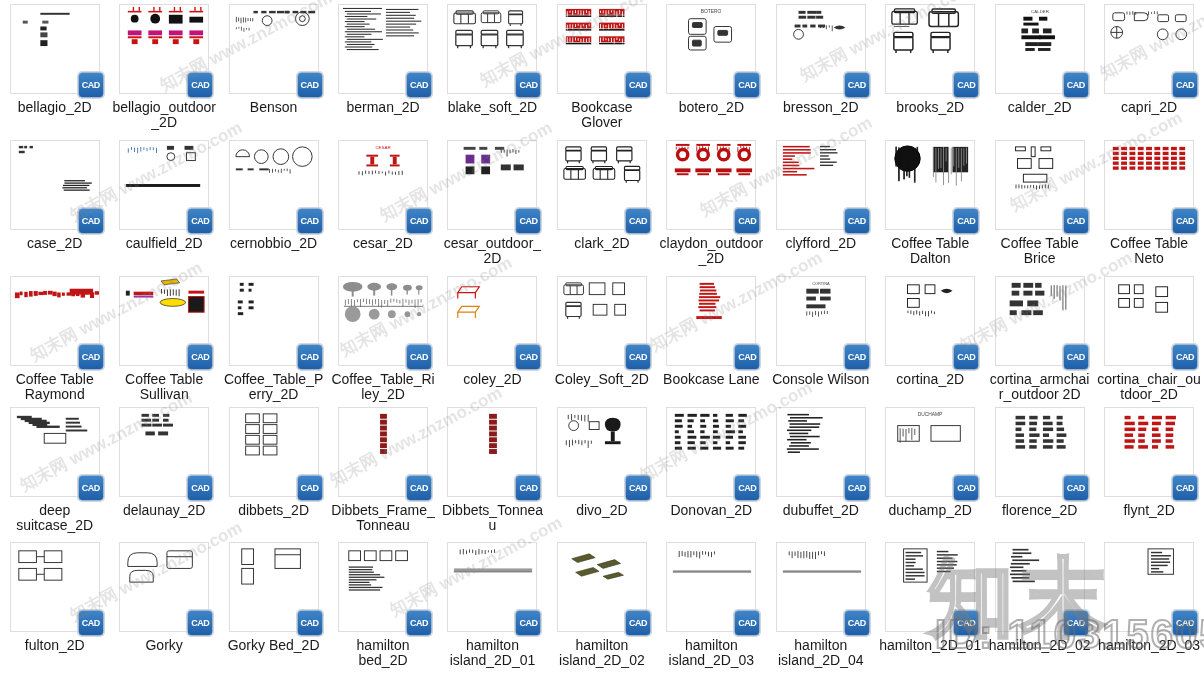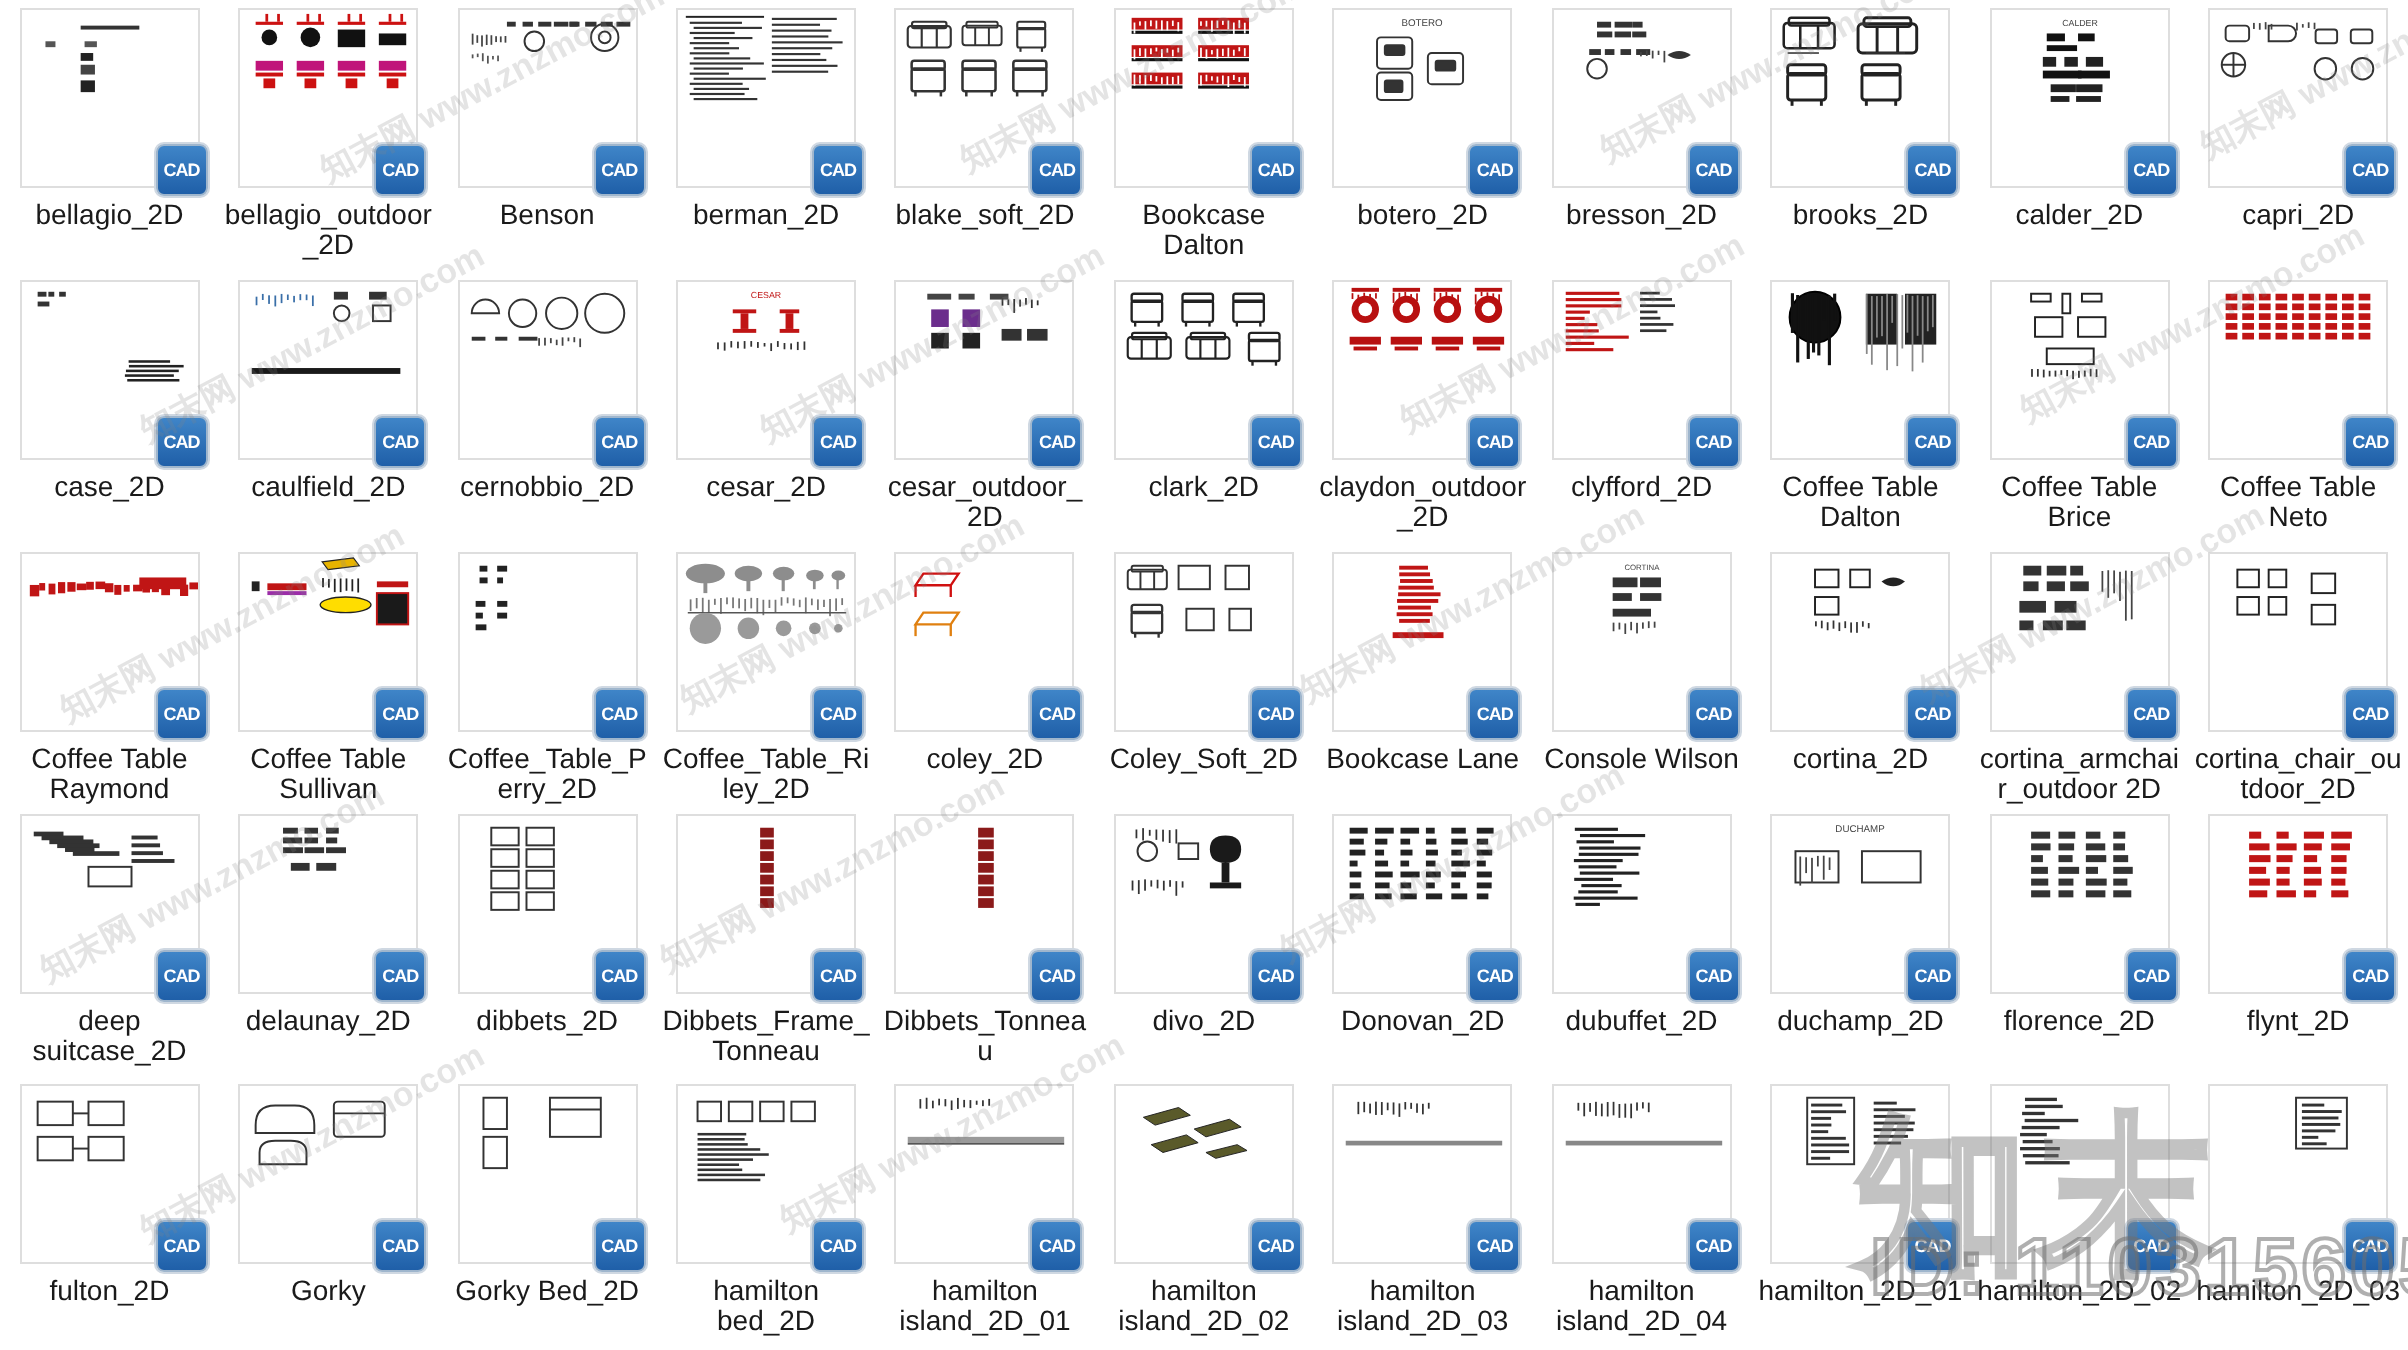--- a/index.html
+++ b/index.html
@@ -353,21 +353,21 @@
                 <rect x="54.2" y="33.5" width="0.9" height="4.5" fill="#fff"></rect>
                 <rect x="57.0" y="33.8" width="0.9" height="5.6" fill="#fff"></rect>
                 <rect x="59.8" y="33.2" width="0.9" height="2.6" fill="#fff"></rect>
                 <rect x="62.6" y="34.3" width="0.9" height="2.5" fill="#fff"></rect>
                 <rect x="65.4" y="34.3" width="0.9" height="4.9" fill="#fff"></rect>
               </svg>
             </div>
           </div>
           <div class="cad-badge">CAD</div>
         </div>
-        <div class="label">Bookcase Dalton</div>
+        <div class="label">Bookcase Glover</div>
       </div>
       <div class="cell">
         <div class="thumb-wrap">
           <div class="thumb">
             <div class="art">
               <svg viewBox="0 0 90 56" preserveAspectRatio="xMidYMin meet">
                 <text x="45" y="8" font-size="5" text-anchor="middle" fill="#444" font-family="Liberation Sans">BOTERO</text>
     <g stroke="#333" fill="none" stroke-width="1">
     <rect x="22" y="14" width="18" height="16" rx="2"></rect>
                   <rect x="26" y="18" width="10" height="5" rx="1" fill="#333"></rect>

